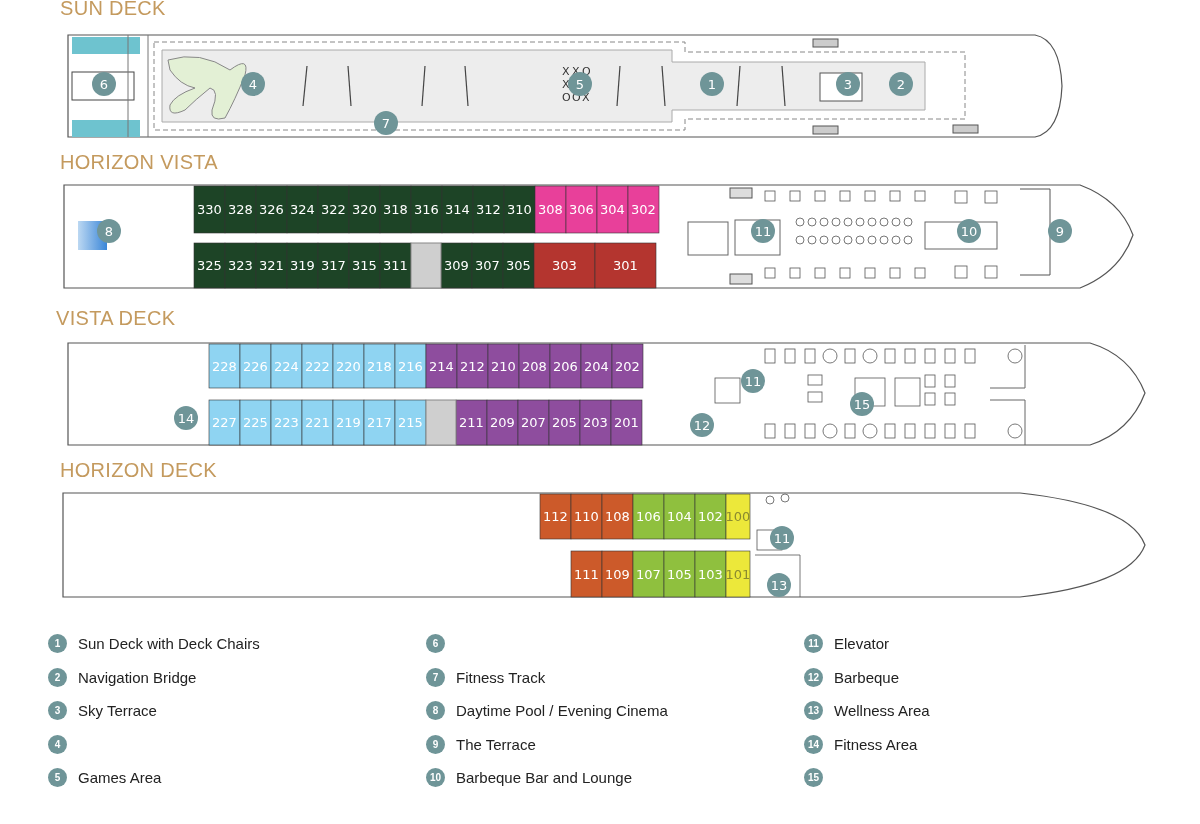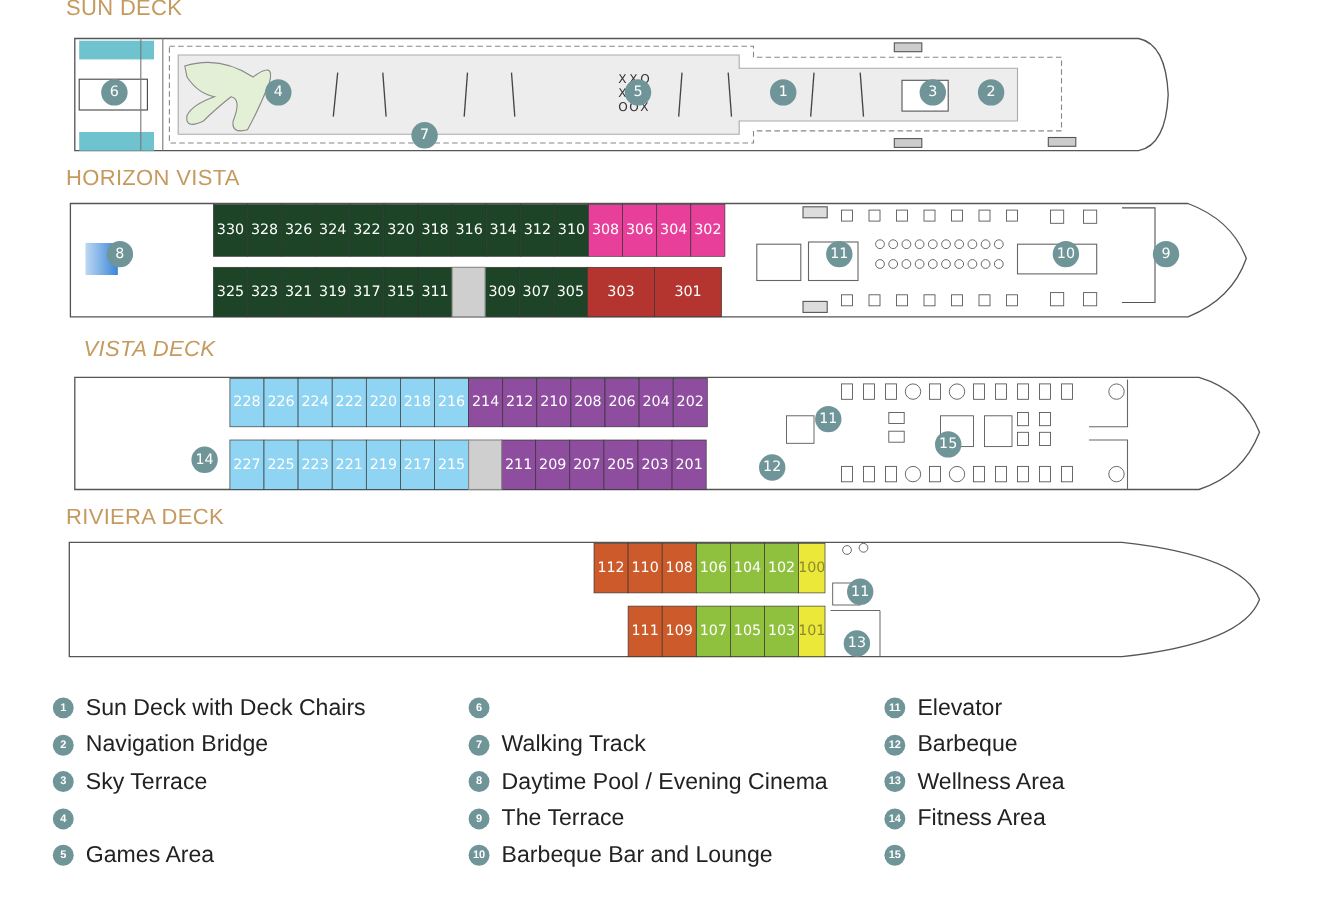--- a/index.html
+++ b/index.html
@@ -7,29 +7,29 @@
   .deck-title { position:absolute; color:#c49a5e; font-size:20px; letter-spacing:0.3px; font-family:"Liberation Sans", sans-serif; }
   svg { position:absolute; left:0; top:0; }
   .cabin-label { font-family:"DejaVu Sans", sans-serif; font-size:13px; fill:#ffffff; text-anchor:middle; dominant-baseline:central; }
   .cabin-label.dark { fill:#8a8a30; }
   .marker-circle { fill:#6f9598; }
   .marker-text { font-family:"DejaVu Sans", sans-serif; font-size:13px; fill:#ffffff; text-anchor:middle; dominant-baseline:central; }
   .legend { position:absolute; top:627px; left:0; width:1200px; }
   .legend-col { position:absolute; top:0; }
   .legend-item { display:flex; align-items:center; height:33.5px; }
   .legend-badge { width:19px; height:19px; border-radius:50%; background:#6f9598; color:#fff; font-size:10px; font-weight:bold; display:flex; align-items:center; justify-content:center; margin-right:11px; font-family:"Liberation Sans", sans-serif; }
-  .legend-label { font-size:21px; color:#222; font-family:"Liberation Sans", sans-serif; }
+  .legend-label { font-size:15px; color:#222; font-family:"Liberation Sans", sans-serif; }
 </style>
 </head>
 <body>
 
 <div class="deck-title" style="left:60px;top:-3px;">SUN DECK</div>
 <div class="deck-title" style="left:60px;top:151px;">HORIZON VISTA</div>
-<div class="deck-title" style="left:76px;top:307px;font-style:italic;">VISTA DECK</div>
-<div class="deck-title" style="left:60px;top:459px;">RIVIERA DECK</div>
+<div class="deck-title" style="left:56px;top:307px;">VISTA DECK</div>
+<div class="deck-title" style="left:60px;top:459px;">HORIZON DECK</div>
 
 <svg id="plan" width="1200" height="620" viewBox="0 0 1200 620">
 
   <g>
     <path d="M68,35 L1035,35 Q1060,40 1062,86 Q1060,132 1035,137 L68,137 Z" fill="#fff" stroke="#555" stroke-width="1.2"></path>
 
     <g>
       <rect x="72" y="37" width="68" height="17" fill="#6ec3cf"></rect>
       <rect x="72" y="120" width="68" height="17" fill="#6ec3cf"></rect>
     </g>
@@ -422,21 +422,21 @@
         <span class="legend-badge">5</span>
         <span class="legend-label">Games Area</span>
       </div>
     </div>
   <div class="legend-col" id="legend-col-1" style="left:426px;">
       <div class="legend-item">
         <span class="legend-badge">6</span>
       </div>
       <div class="legend-item">
         <span class="legend-badge">7</span>
-        <span class="legend-label">Walking Track</span>
+        <span class="legend-label">Fitness Track</span>
       </div>
       <div class="legend-item">
         <span class="legend-badge">8</span>
         <span class="legend-label">Daytime Pool / Evening Cinema</span>
       </div>
       <div class="legend-item">
         <span class="legend-badge">9</span>
         <span class="legend-label">The Terrace</span>
       </div>
       <div class="legend-item">

